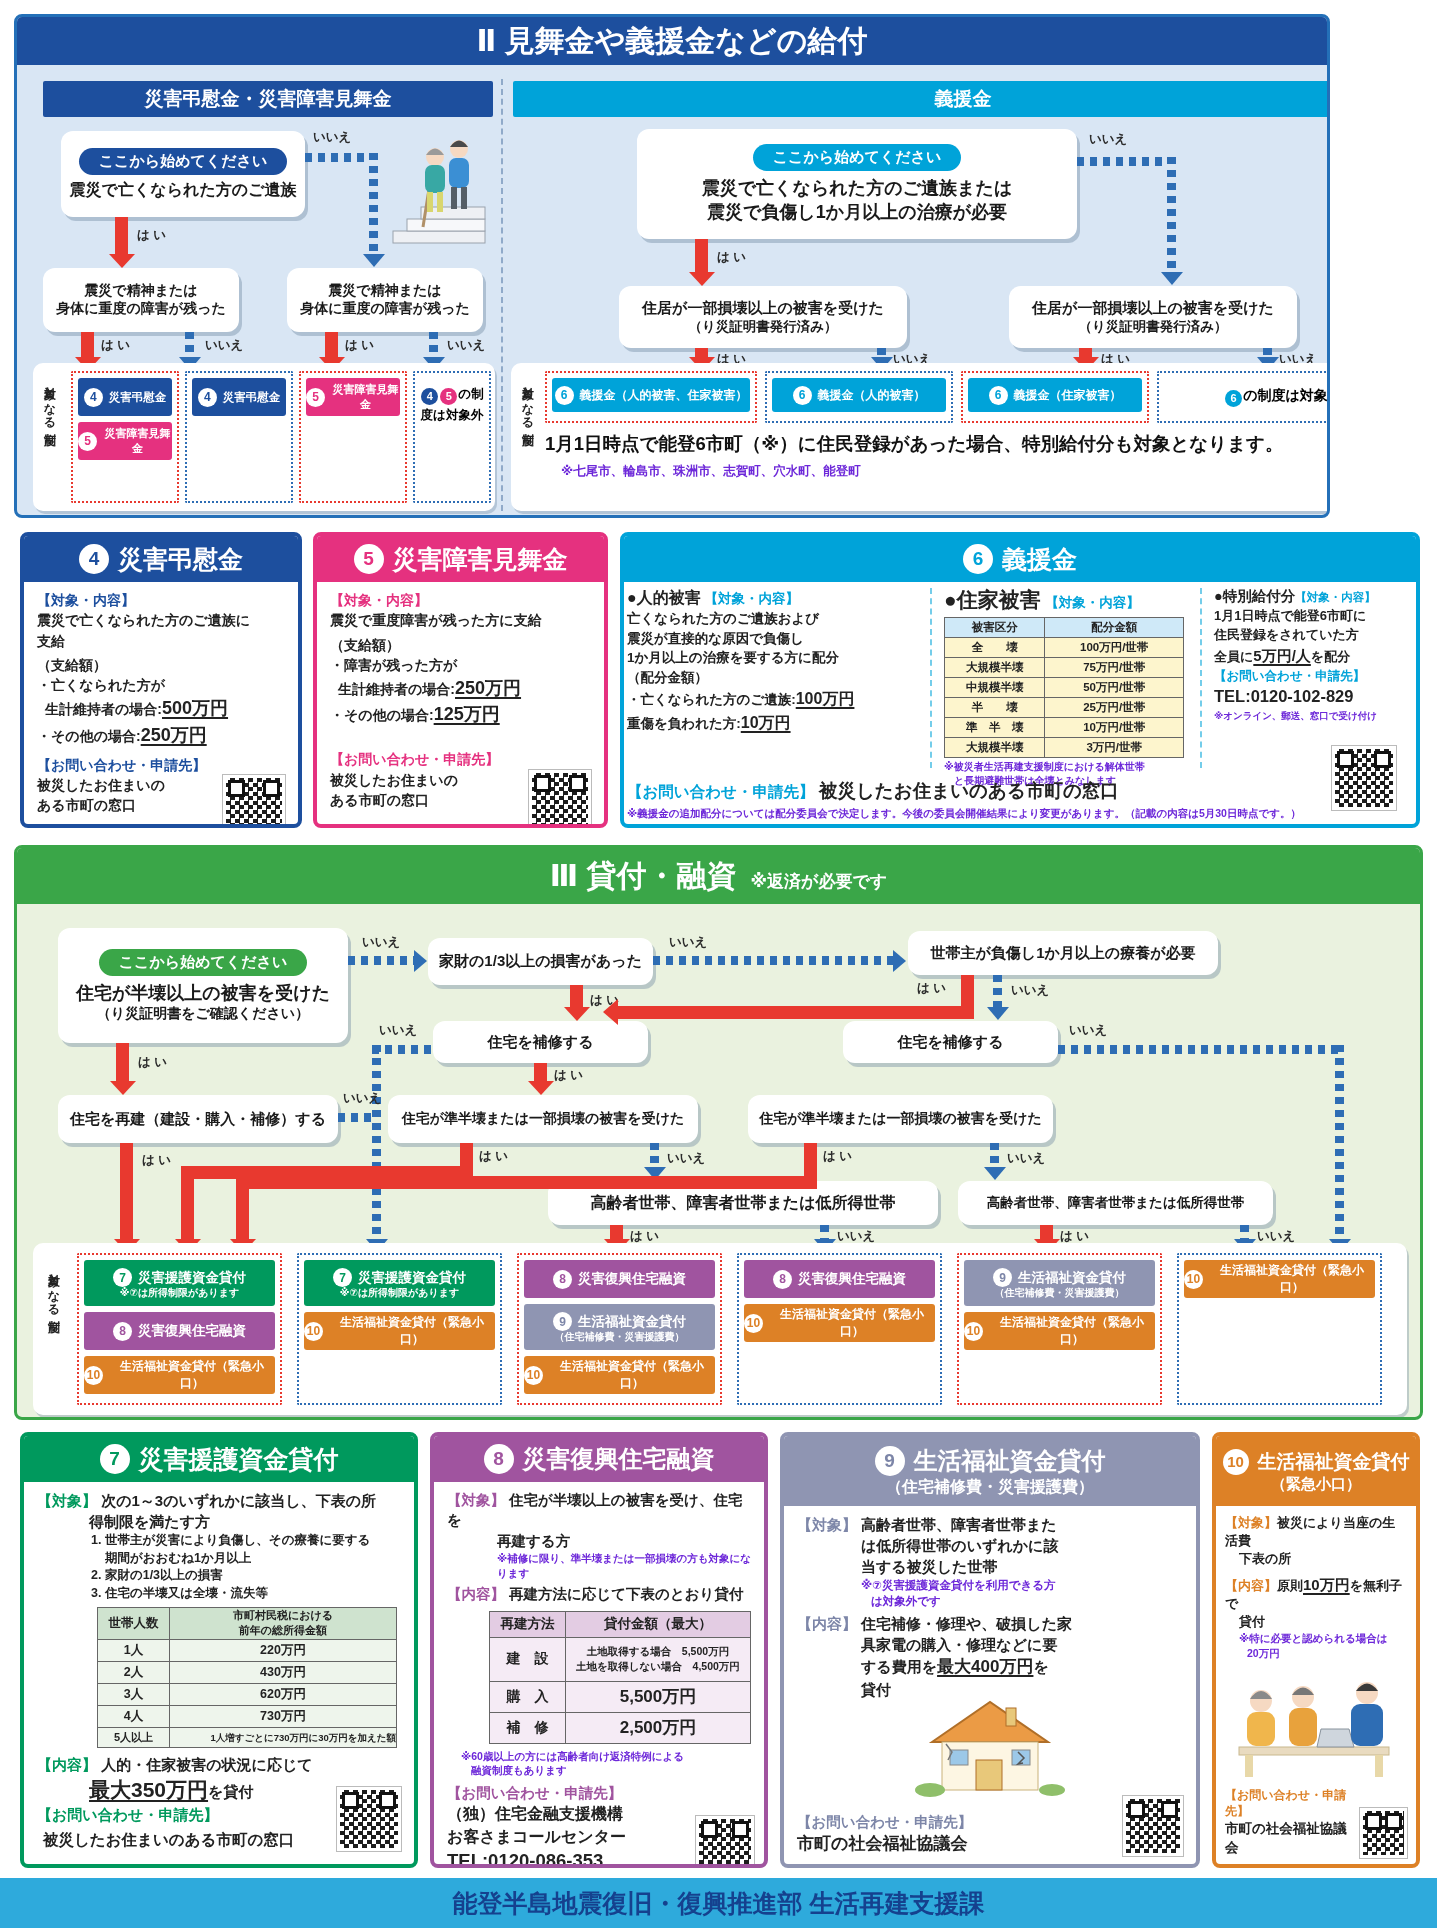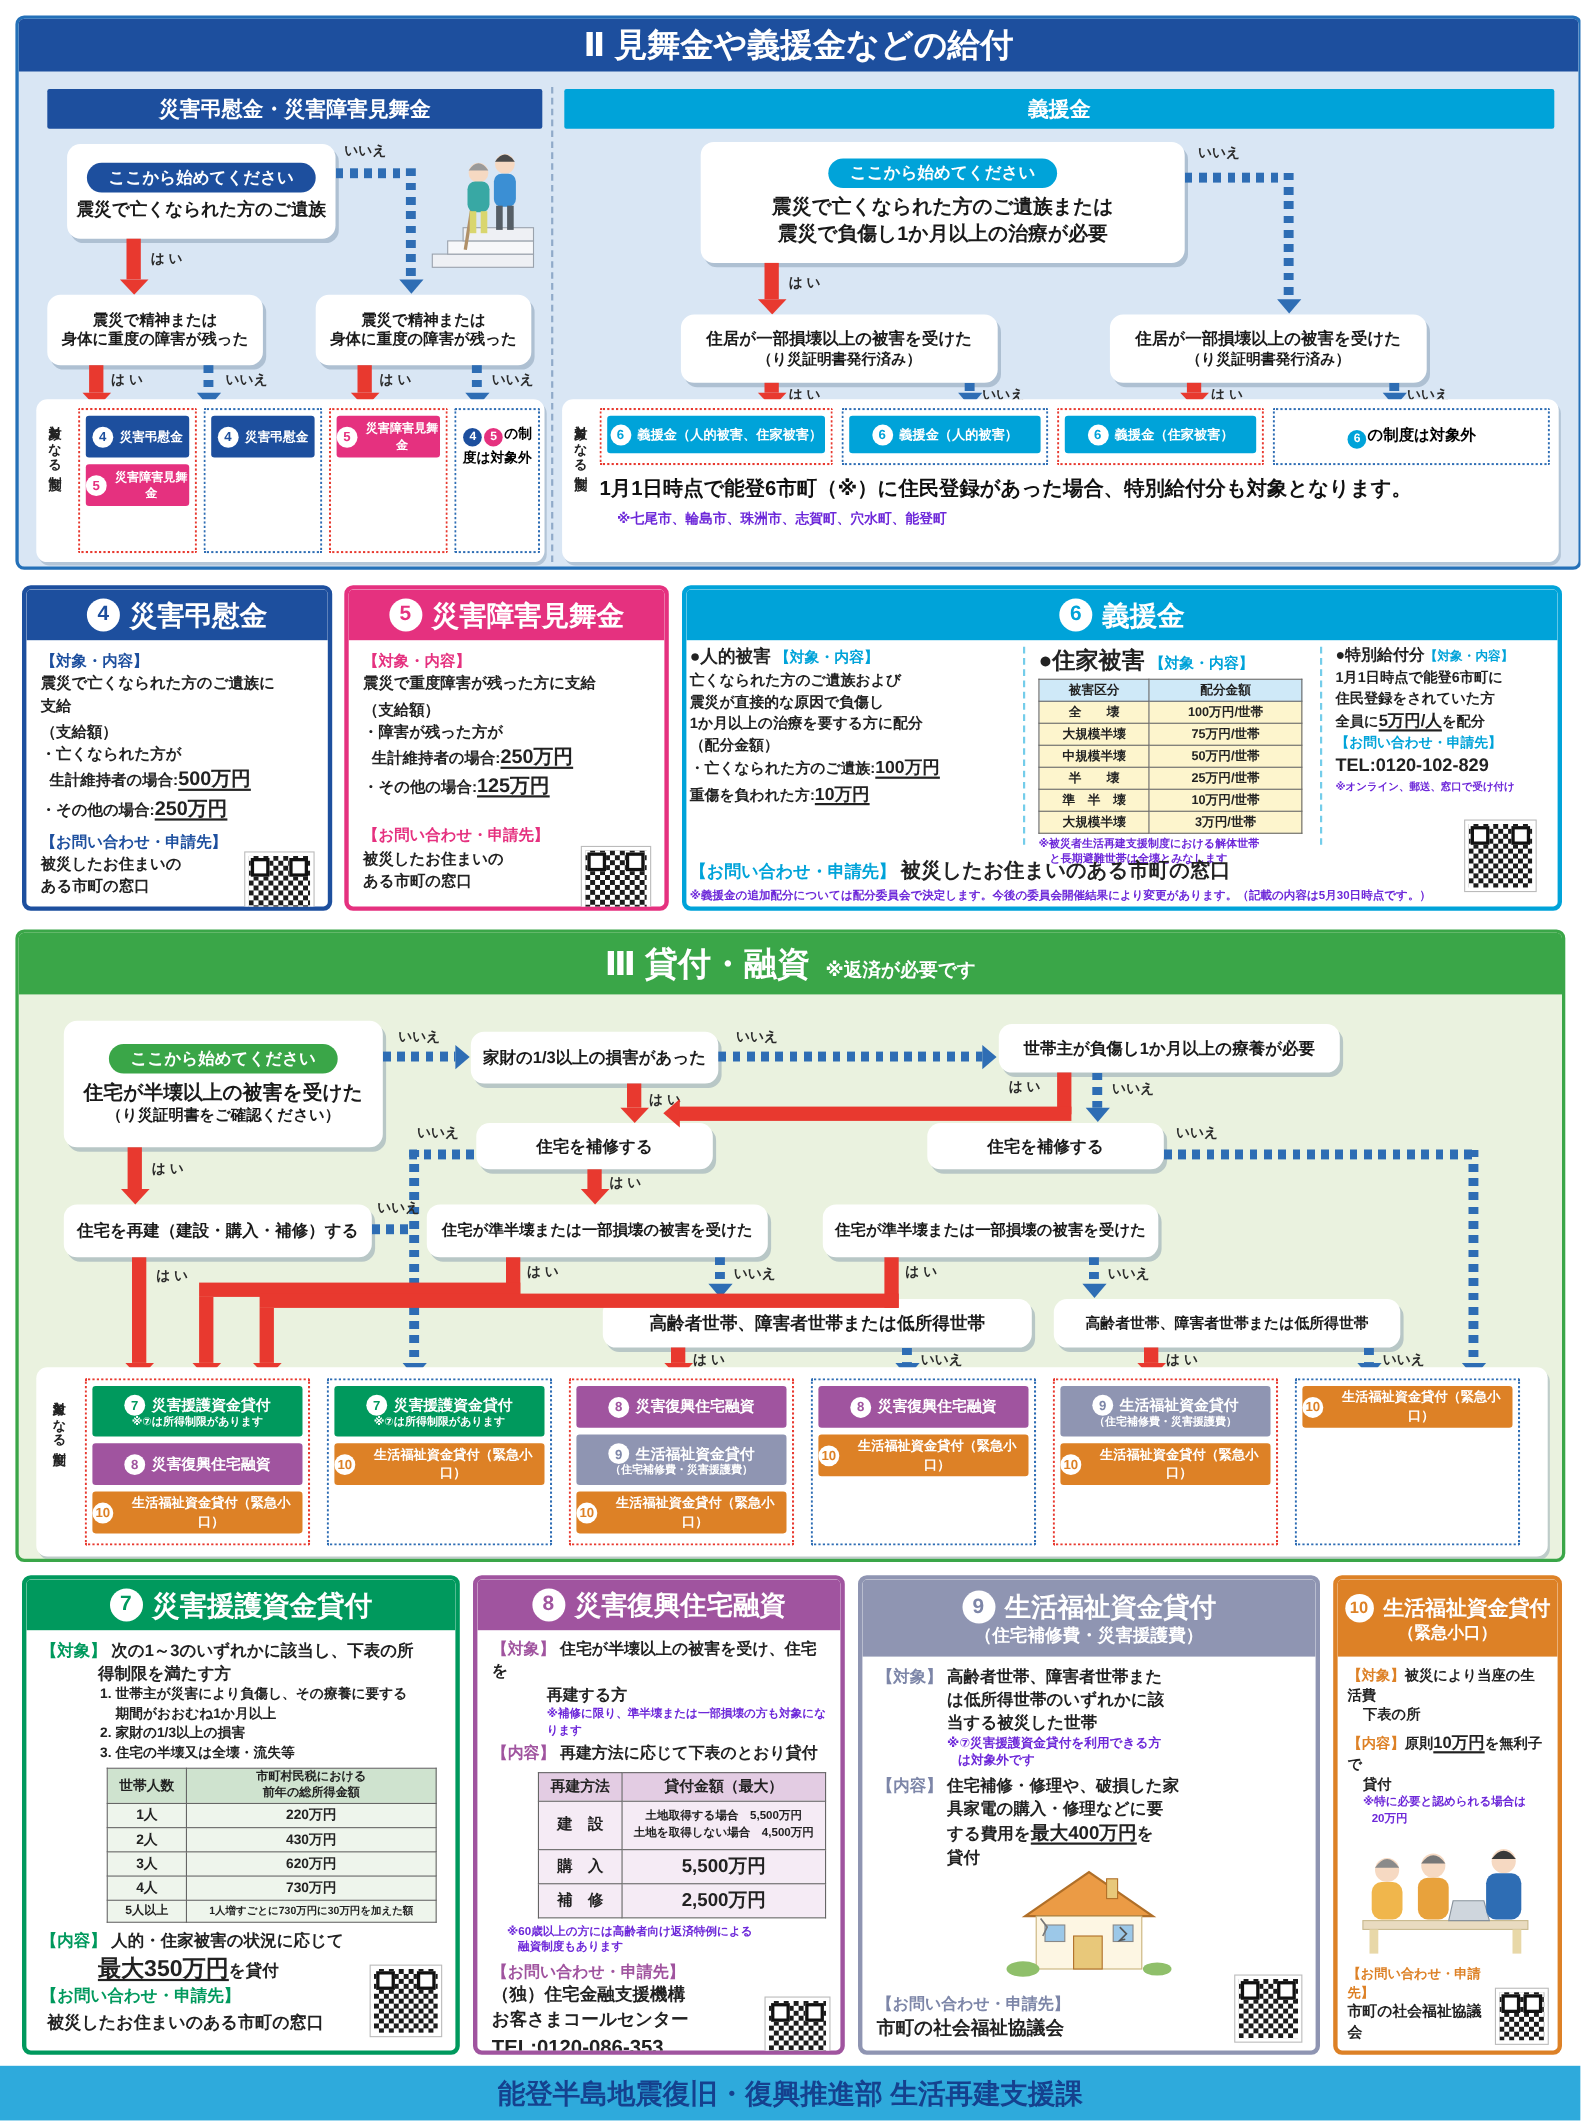--- a/index.html
+++ b/index.html
@@ -1,21 +1,21 @@
 <!DOCTYPE html>
 <html><head>
 <meta charset="utf-8">
 <style>
 *{margin:0;padding:0;box-sizing:border-box;}
 body{font-family:"Liberation Sans","DejaVu Sans",sans-serif;background:#fff;}
 .poster{position:relative;width:1437px;height:1928px;background:#fff;overflow:hidden;}
 .abs{position:absolute;}
 
 .sec{position:absolute;border-radius:8px;overflow:hidden;}
-.sec2{left:14px;top:14px;width:1424px;height:504px;border:3px solid #2470b8;background:#d9e6f4;}
+.sec2{left:14px;top:14px;width:1316px;height:504px;border:3px solid #2470b8;background:#d9e6f4;}
 .sec3{left:14px;top:845px;width:1409px;height:575px;border:3px solid #3aa648;background:#eaf2df;}
 .sec-head{display:flex;align-items:center;justify-content:center;gap:14px;color:#fff;font-weight:bold;}
 .sec2 .sec-head{height:48px;background:#1d4f9e;font-size:30px;}
 .sec3 .sec-head{height:56px;background:#3aa648;font-size:30px;}
 .sec-sub{font-size:17px;font-weight:bold;margin-top:10px;}
 .sec-body{position:relative;width:100%;}
 .subhead{position:absolute;display:flex;align-items:center;justify-content:center;color:#fff;font-weight:bold;font-size:19px;border-radius:2px;}
 
 .box{position:absolute;background:#fff;border-radius:12px;box-shadow:3px 4px 0 rgba(110,135,160,.40);display:flex;flex-direction:column;align-items:center;justify-content:center;text-align:center;font-weight:bold;color:#1a1a1a;}
 .box .t1{font-size:17px;}
@@ -548,21 +548,21 @@
         <tr style="background:#eef5ec;height:22px;">
               <td>3人</td>
               <td>620万円</td>
             </tr>
         <tr style="background:#eef5ec;height:22px;">
               <td>4人</td>
               <td>730万円</td>
             </tr>
         <tr style="background:#eef5ec;height:20px;">
               <td style="font-size:11px;">5人以上</td>
-              <td style="font-size:9.5px;">1人増すごとに730万円に30万円を加えた額</td>
+              <td style="font-size:9.5px;text-align:right;">1人増すごとに730万円に30万円を加えた額</td>
             </tr>
       </tbody>
         </table>
       <div style="margin-top:6px;"><span class="bl tx-tgreen">【内容】</span> <span>人的・住家被害の状況に応じて</span></div>
       <div style="padding-left:52px;"><span class="amt" style="font-size:21px;">最大350万円</span><span>を貸付</span></div>
       <div class="bl tx-tgreen">【お問い合わせ・申請先】</div>
       <div style="display:flex;justify-content:space-between;align-items:flex-end;">
         <div style="font-size:15.5px;padding-left:6px;">被災したお住まいのある市町の窓口</div>
         <div class="qr" style="width:64px;height:64px;margin-top:-38px;"></div>
       </div>

